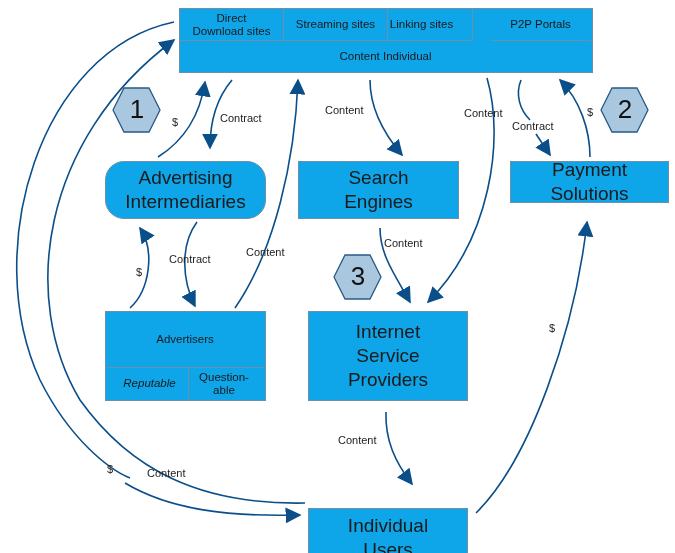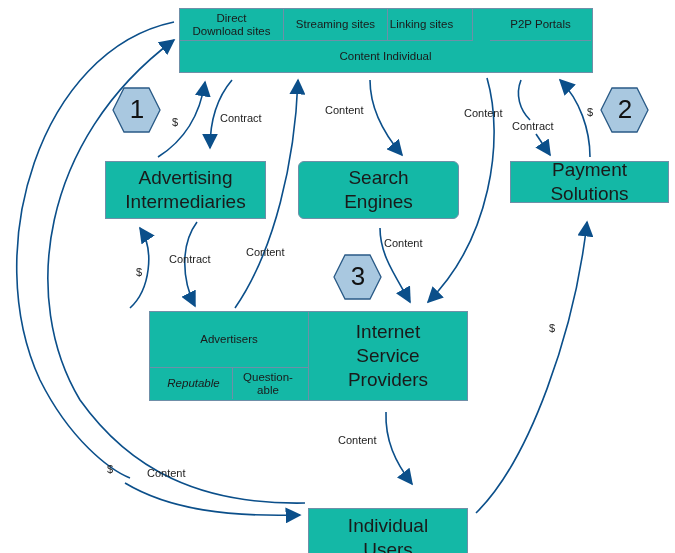--- a/index.html
+++ b/index.html
@@ -1,18 +1,18 @@
 <!DOCTYPE html>
 <html><head>
 <meta charset="utf-8">
 <style>
   html, body { margin:0; padding:0; background:#ffffff; }
   body { width:675px; height:553px; position:relative; overflow:hidden;
          font-family:"Liberation Sans", "DejaVu Sans", sans-serif; color:#1a1a1a; }
-  .box { position:absolute; box-sizing:border-box; border:1.5px solid #6f8fa8; background:#14b8a6;
+  .box { position:absolute; box-sizing:border-box; border:1.5px solid #6f8fa8; background:#0ea5e9;
          display:flex; align-items:center; justify-content:center; text-align:center; }
   .big { font-size:19px; line-height:24px; }
   .cell { position:absolute; box-sizing:border-box; display:flex; align-items:center; justify-content:center;
           text-align:center; font-size:11.5px; line-height:13px; }
   .lbl { position:absolute; font-size:11px; color:#222; white-space:nowrap; }
   svg#arrows { position:absolute; left:0; top:0; }
   .hex-num { position:absolute; font-size:26px; width:50px; text-align:center; color:#111; }
   .multiline { white-space:pre-line; }
 </style>
 </head>
@@ -73,28 +73,28 @@
 
 <div class="box" style="left:179px;top:8px;width:414px;height:65px;display:block;">
   <div class="cell multiline" style="left:0;top:0;width:104px;height:32px;border-right:1.5px solid #6f8fa8;border-bottom:1.5px solid #6f8fa8;">Direct
 Download sites</div>
   <div class="cell" style="left:104px;top:0;width:104px;height:32px;border-right:1.5px solid #6f8fa8;border-bottom:1.5px solid #6f8fa8;">Streaming sites</div>
   <div class="cell" style="left:191px;top:0;width:102px;height:32px;border-right:1.5px solid #6f8fa8;border-bottom:1.5px solid #6f8fa8;">Linking sites</div>
   <div class="cell" style="left:310px;top:0;width:101px;height:32px;border-bottom:1.5px solid #6f8fa8;">P2P Portals</div>
   <div class="cell big" style="left:0;top:32px;width:411px;height:30px;">Content Individual</div>
 </div>
 
-<div class="box big multiline" style="left:105px;top:161px;width:161px;height:58px;">Advertising
+<div class="box big multiline" style="left:105px;top:161px;width:161px;height:58px;border-radius:19px;">Advertising
 Intermediaries</div>
-<div class="box big multiline" style="left:298px;top:161px;width:161px;height:58px;border-radius:6px;">Search
+<div class="box big multiline" style="left:298px;top:161px;width:161px;height:58px;">Search
 Engines</div>
 <div class="box big multiline" style="left:510px;top:161px;width:159px;height:42px;">Payment
 Solutions</div>
 
-<div class="box" style="left:105px;top:311px;width:161px;height:90px;display:block;margin-left:44px;">
+<div class="box" style="left:105px;top:311px;width:161px;height:90px;display:block;">
   <div class="cell big" style="left:0;top:0;width:158px;height:56px;border-bottom:1.5px solid #6f8fa8;">Advertisers</div>
   <div class="cell" style="left:5px;top:56px;width:78px;height:31px;border-right:1.5px solid #6f8fa8;font-style:italic;">Reputable</div>
   <div class="cell multiline" style="left:78px;top:56px;width:80px;height:31px;">Question-
 able</div>
 </div>
 
 <div class="box big multiline" style="left:308px;top:311px;width:160px;height:90px;">Internet
 Service
 Providers</div>
 <div class="box big multiline" style="left:308px;top:508px;width:160px;height:59px;">Individual

